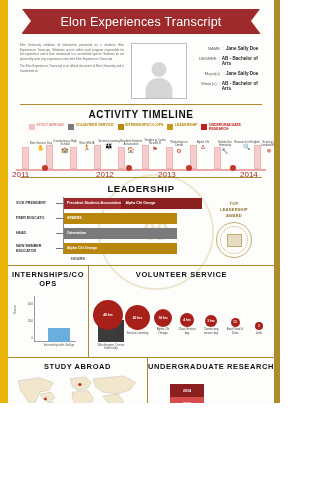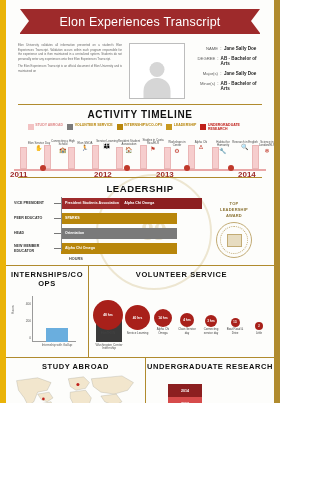--- a/index.html
+++ b/index.html
@@ -5,21 +5,21 @@
   html,body{margin:0;padding:0;}
   body{
     width:280px;height:477px;overflow:hidden;
     background:#ffffff;
     font-family:"Liberation Sans", sans-serif;
     -webkit-font-smoothing:antialiased;
   }
   .page{
     position:relative;width:280px;height:403px;
     box-sizing:border-box;
-    border-left:6px solid #eab308;border-right:6px solid #b08b2e;
+    border-left:8px solid #eab308;border-right:6px solid #b08b2e;
     background:#fdfdfb;
     overflow:hidden;
   }
   
   .banner-wrap{padding:9px 14px 6px 14px;}
   .banner{
     position:relative;height:25px;background:#9e2a2b;
     display:flex;align-items:center;justify-content:center;
   }
   .banner:before,.banner:after{
@@ -54,21 +54,21 @@
   .lg{display:flex;align-items:flex-start;gap:1.5px;max-width:52px;}
   .sw{width:6px;height:6px;flex:none;margin-top:.5px;}
   .lg-label{font-size:3.5px;font-weight:bold;line-height:1.15;}
   .tl{position:relative;height:44px;margin-top:2px;}
   .tl-axis{position:absolute;left:8px;right:8px;top:36px;height:1.6px;background:#e9a7a7;}
   .tick{position:absolute;top:2px;width:7px;background:#f6cdcd;border:.5px solid #eab6b6;box-sizing:border-box;}
   .ev{position:absolute;width:26px;text-align:center;}
   .ev-text{font-size:2.9px;line-height:1.15;color:#4a4a4a;}
   .ev-ic{font-size:6px;line-height:7px;color:#c0392b;}
   .dot{position:absolute;top:31.5px;width:6px;height:6px;border-radius:50%;background:#c0392b;}
-  .yr{position:absolute;top:37px;font-size:8px;font-weight:bold;color:#9e2a2b;}
+  .yr{position:absolute;top:37px;font-size:8px;font-weight:normal;color:#9e2a2b;}
   .hr-gold2{height:1px;background:#b08b2e;margin:0 12px;}
   
   .lead{position:relative;padding:5px 0 4px 0;}
   .seal-bg{
     position:absolute;left:90px;top:-4px;width:112px;height:112px;border-radius:50%;
     border:2px solid rgba(176,139,46,.20);
     color:rgba(176,139,46,.22);
     display:flex;align-items:center;justify-content:center;
     font-size:26px;font-weight:bold;font-family:"Liberation Serif",serif;
   }

